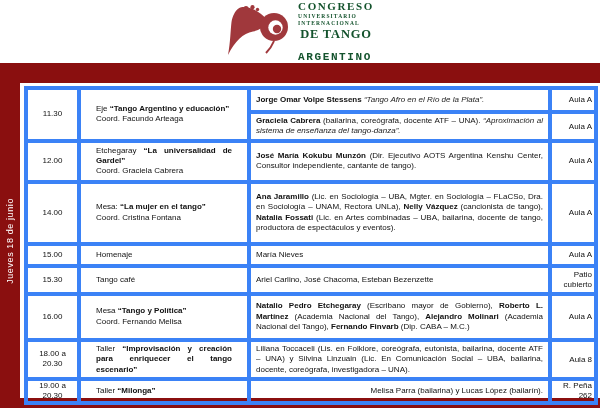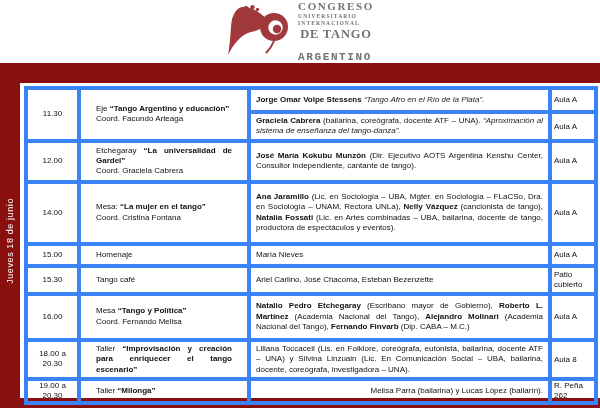--- a/index.html
+++ b/index.html
@@ -7,21 +7,21 @@
     width:600px;height:408px;background:#ffffff;
     font-family:"Liberation Sans", sans-serif;
     -webkit-font-smoothing:antialiased;
   }
   .page{position:relative;width:600px;height:408px;background:#fff;overflow:hidden;}
 
   
   .logo{position:absolute;top:3px;left:0;right:0;height:58px;
         display:flex;justify-content:center;align-items:center;gap:6px;}
   .logo-mark{display:block;}
-  .logo-text{display:flex;flex-direction:column;color:#737373;
+  .logo-text{display:flex;flex-direction:column;color:#14532d;
              font-family:"Liberation Serif", serif;line-height:1;}
   .lt-1{font-size:11px;font-weight:700;letter-spacing:1.6px;}
   .lt-2,.lt-3{font-size:5.5px;font-weight:700;letter-spacing:1.1px;margin-top:1.5px;}
   .lt-4{font-size:12.5px;font-weight:700;letter-spacing:0.8px;margin-top:1.5px;text-align:center;}
   .lt-5{font-size:11px;font-weight:700;letter-spacing:1.6px;margin-top:12px;font-family:Liberation Mono, monospace;}
 
   
   .top-band{position:absolute;left:0;top:63px;width:600px;height:20px;background:#8a0f0f;}
   .bottom-band{position:absolute;left:0;top:398px;width:600px;height:10px;background:#8a0f0f;}
   .left-strip{position:absolute;left:0;top:83px;width:20px;height:315px;background:#8a0f0f;
@@ -33,21 +33,21 @@
   table.sched{position:absolute;left:24px;top:86px;width:570px;
               border-collapse:collapse;table-layout:fixed;
               border:2px solid #000;}
   table.sched td{border:4px solid #3b82f6;vertical-align:middle;color:#111;
                  font-size:8px;overflow:hidden;}
   td.time{text-align:center;padding:0 2px;font-size:8.5px;}
   .tline{display:block;line-height:1.25;}
   td.event{padding:2px 15px;line-height:1.3;text-align:left;}
   td.event.just{text-align:justify;}
   td.speaker{padding:2px 5px;line-height:1.3;text-align:justify;}
-  td.room{text-align:left;padding:0 2px;line-height:1.2;font-size:8.5px;}
+  td.room{text-align:right;padding:0 2px;line-height:1.2;font-size:8.5px;}
   .b{font-weight:bold;}
   .i{font-style:italic;color:#222;}
 </style>
 </head>
 <body>
 
 <div class="page">
 
   <div class="logo">
     <svg class="logo-mark" width="66" height="56" viewBox="0 0 66 56" xmlns="http://www.w3.org/2000/svg">

